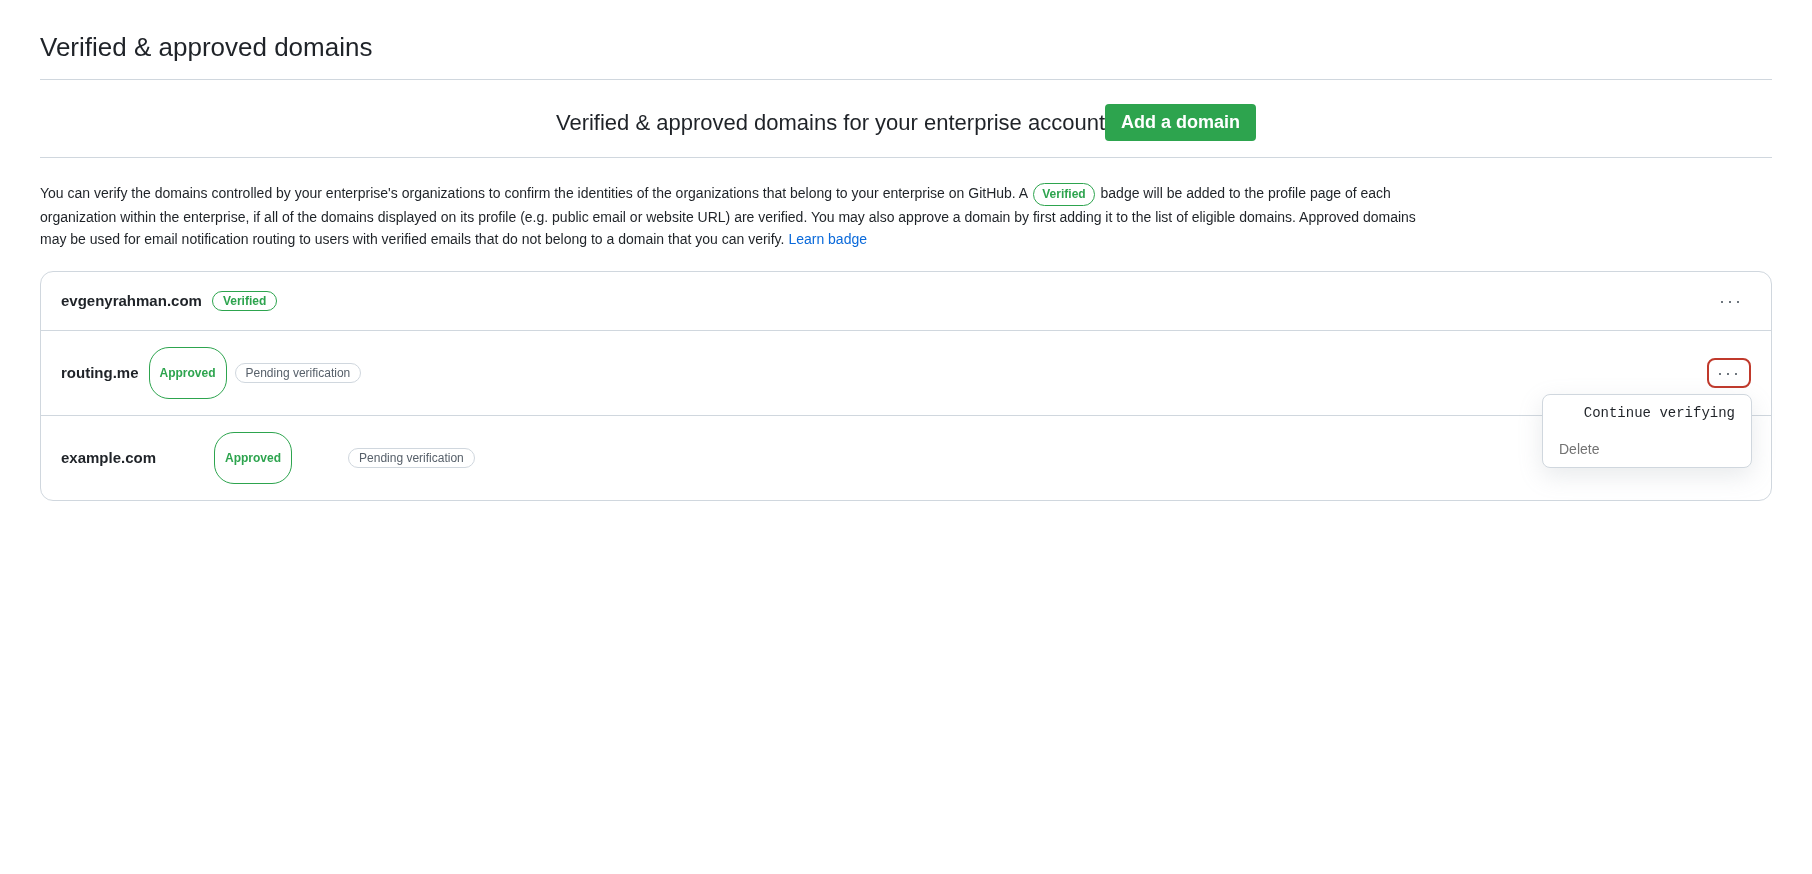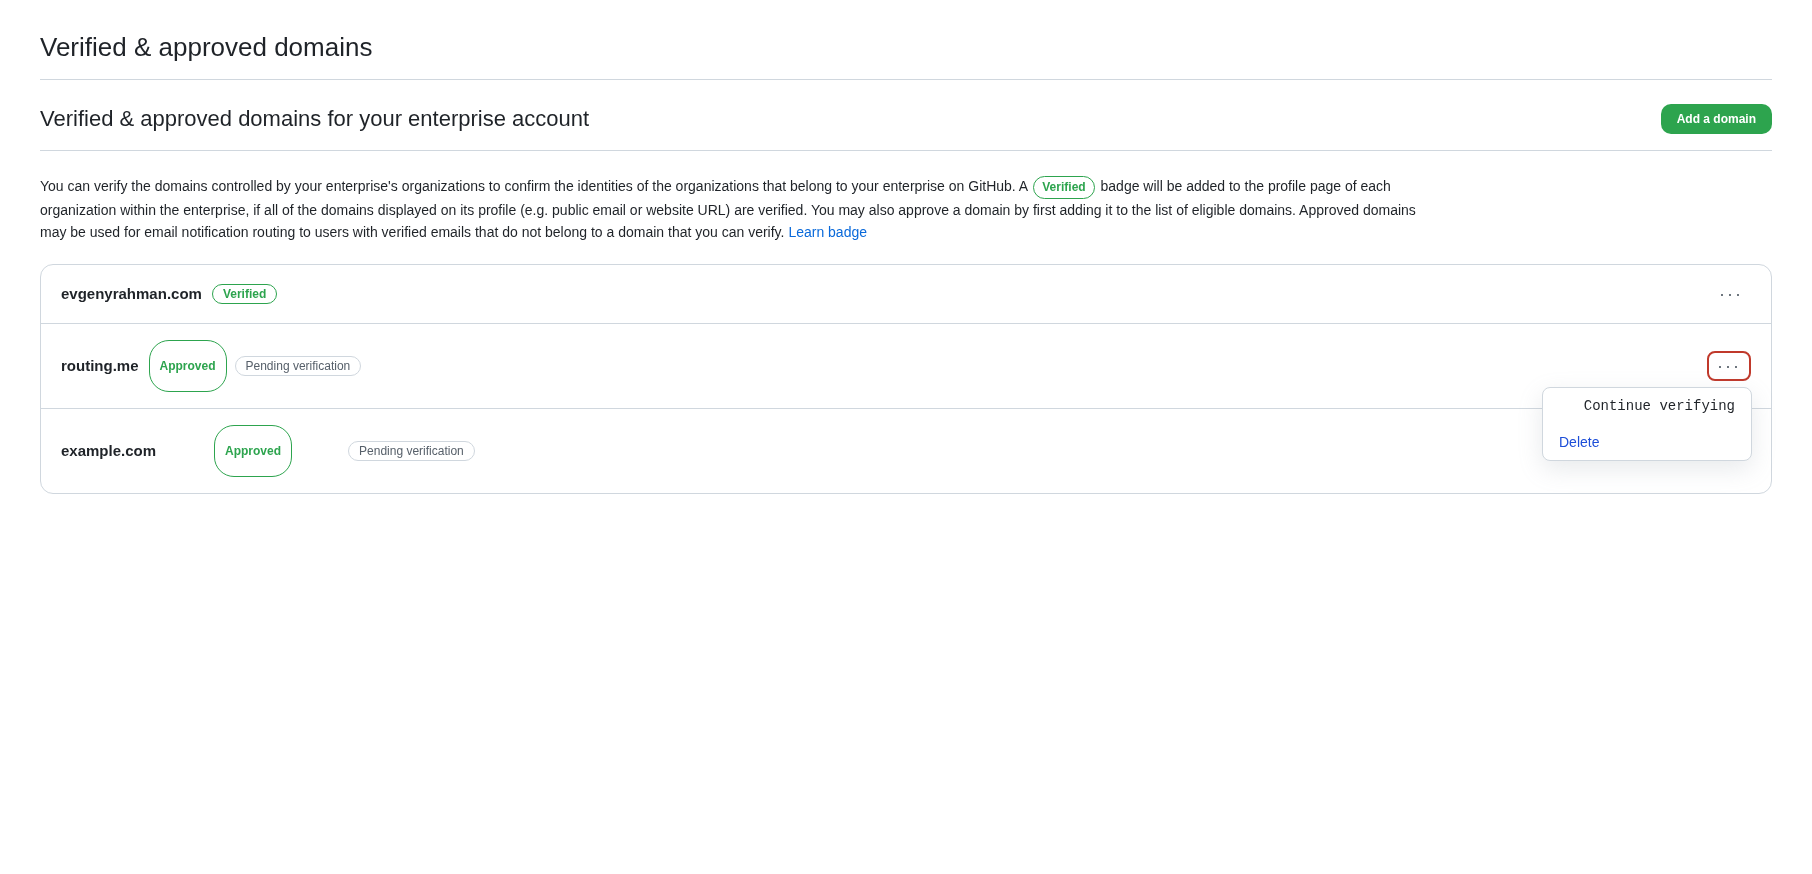--- a/index.html
+++ b/index.html
@@ -20,37 +20,37 @@
 
     .section-divider {
       border: none;
       border-top: 1px solid #d0d7de;
       margin-bottom: 24px;
     }
 
     .section-header {
       display: flex;
       align-items: center;
-      justify-content: space-between;
+      justify-content: center;
       margin-bottom: 16px;
     }
 
     .section-title {
       font-size: 22px;
       font-weight: 400;
       color: #1f2328;
     }
 
     .add-domain-btn {
       background: #2da44e;
       color: #ffffff;
       border: none;
-      border-radius: 10px;
+      border-radius: 4px;
       padding: 8px 16px;
-      font-size: 12px;
+      font-size: 18px;
       font-weight: 600;
       cursor: pointer;
       white-space: nowrap;
     }
 
     .description {
       font-size: 14px;
       line-height: 1.6;
       color: #1f2328;
       margin-bottom: 20px;
@@ -170,21 +170,21 @@
     }
 
     .dropdown-item-delete {
       display: block;
       width: 100%;
       padding: 10px 16px;
       text-align: left;
       background: none;
       border: none;
       font-size: 14px;
-      color: #1d4ed8;
+      color: #737373;
       cursor: pointer;
       white-space: nowrap;
     }
 
     .highlighted-actions {
       position: relative;
       border: 2px solid #c0392b;
       border-radius: 8px;
       background: white;
     }

